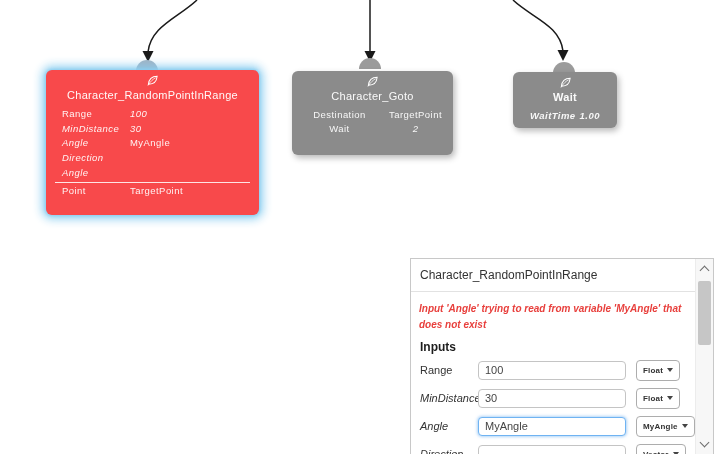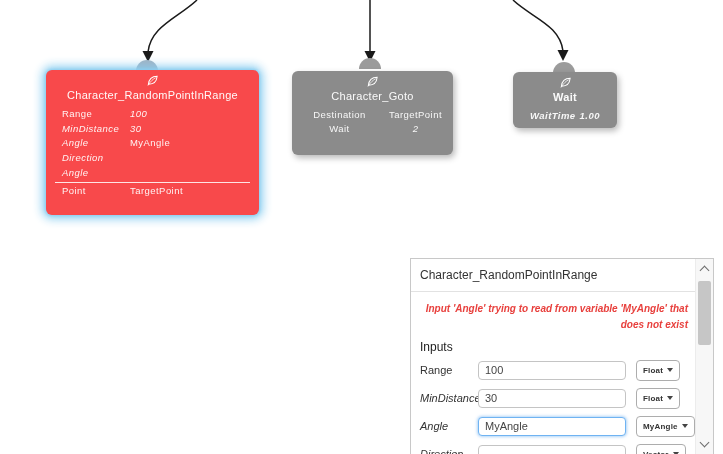--- a/index.html
+++ b/index.html
@@ -26,23 +26,23 @@
   .node.n2 .prow{grid-template-columns:auto auto;justify-content:center;gap:4px;line-height:14px;}
   .node .sep{border-top:1px solid rgba(255,255,255,.85);margin:1px 9px 1px 9px;}
   .it{font-style:italic;}
 
   
   .panel{position:absolute;left:410px;top:258px;width:302px;height:195px;
     background:#fff;border:1px solid #c8c8c8;overflow:hidden;}
   .panel-content{position:absolute;left:0;top:0;right:17px;bottom:0;}
   .panel-header{height:32px;line-height:32px;padding-left:9px;font-size:12px;color:#333;
     border-bottom:1px solid #e2e2e2;background:#fff;}
-  .error{margin:9px 8px 0 8px;text-align:right;font-size:10px;font-weight:bold;
+  .error{margin:9px 8px 0 8px;text-align:left;font-size:10px;font-weight:bold;
     font-style:italic;color:#e8403d;line-height:1.6;}
-  .section-h{margin:7px 0 2px 9px;font-size:12px;font-weight:normal;color:#1d1d1d;}
+  .section-h{margin:7px 0 2px 9px;font-size:12px;font-weight:bold;color:#1d1d1d;}
   .field-row{display:flex;align-items:center;height:28px;padding-left:9px;}
   .field-label{width:58px;font-size:11px;color:#333;flex:none;white-space:nowrap;overflow:visible;}
   .field-input{width:134px;height:17px;border:1px solid #c4c4c4;border-radius:4px;
     font-family:"Liberation Sans",sans-serif;font-size:11px;color:#444;padding:0 6px;outline:none;flex:none;}
   .field-input.focused{border:1px solid #6fb3f2;box-shadow:0 0 3px 1px rgba(110,175,240,.55);}
   .type-btn{margin-left:10px;height:19px;border:1px solid #adadad;border-radius:4px;background:#fff;
     display:flex;align-items:center;padding:0 6px;font-size:8px;font-weight:bold;color:#333;
     letter-spacing:.2px;white-space:nowrap;}
   .caret{width:0;height:0;border-left:3.5px solid transparent;border-right:3.5px solid transparent;
     border-top:4px solid #444;margin-left:4px;}

